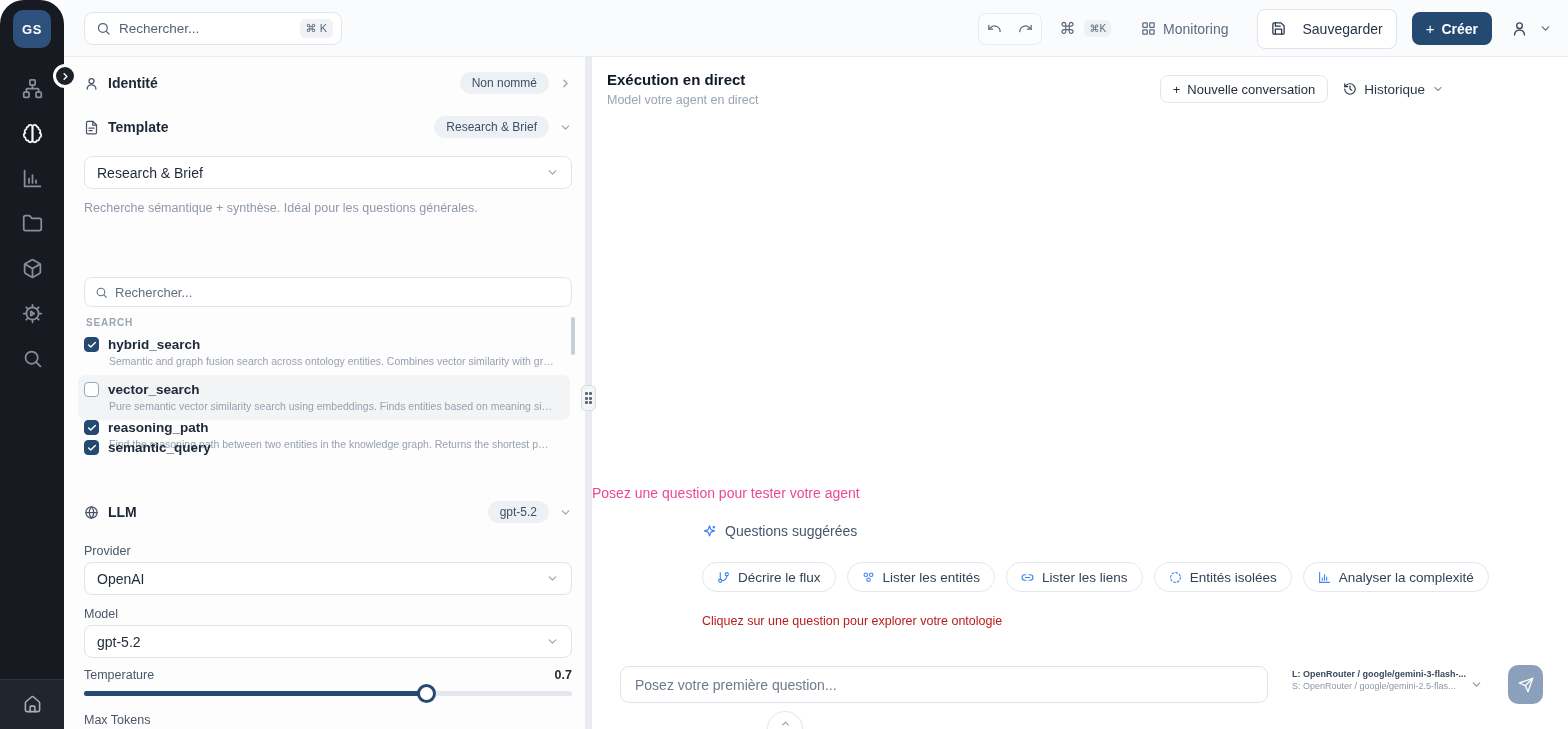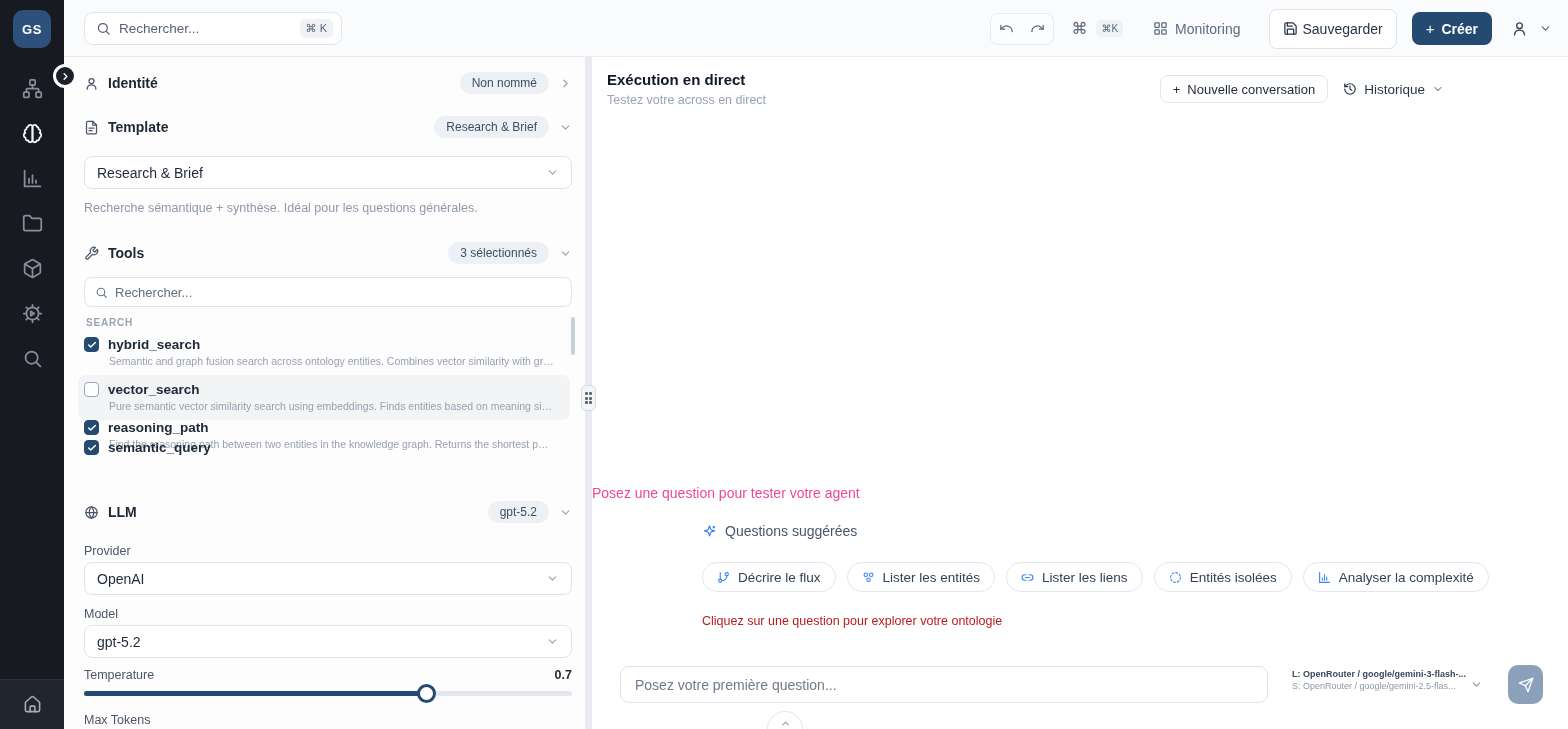--- a/index.html
+++ b/index.html
@@ -1,21 +1,21 @@
 <!DOCTYPE html>
 <html><head>
 <meta charset="utf-8">
 <style>
   * { margin:0; padding:0; box-sizing:border-box; }
   html,body { width:1568px; height:729px; }
   body { font-family:"Liberation Sans", sans-serif; background:#fff; position:relative; overflow:hidden; color:#18202c; }
   svg { display:block; }
 
   
-  .rail { position:absolute; left:0; top:0; width:64px; height:729px; background:#171a21; z-index:5; }
+  .rail { position:absolute; left:0; top:0; width:64px; height:729px; background:#171a21; z-index:5;border-radius:24px; }
   .rail-logo { width:38px; height:38px; margin:10px auto 0; background:#2e507d; border-radius:10px; color:#fff;
     font-size:13px; font-weight:bold; display:flex; align-items:center; justify-content:center; letter-spacing:.5px; }
   .rail-icons { margin-top:30px; display:flex; flex-direction:column; align-items:center; gap:24px; }
   .rail-ic { color:#878e9a; width:21px; height:21px; cursor:pointer; }
   .rail-ic.active { color:#f5f7fa; }
   .rail-bottom { position:absolute; left:0; bottom:0; width:64px; height:50px; background:#20252e; border-top:1px solid #2c313b;
     display:flex; align-items:center; justify-content:center; color:#a7aeb9; }
   .expand-btn { position:absolute; left:53px; top:64px; width:24px; height:24px; border-radius:50%;
     background:#1b212b; border:3px solid #fdfdfe; color:#fff; display:flex; align-items:center; justify-content:center; z-index:9; cursor:pointer; }
 
@@ -25,21 +25,21 @@
     border-radius:9px; display:flex; align-items:center; padding:0 8px 0 11px; gap:8px; }
   .searchbox input { border:0; outline:0; flex:1; font-size:13.5px; color:#414b5a; background:transparent; font-family:inherit; min-width:0; }
   .searchbox input::placeholder { color:#566274; }
   .kbd { background:#f0f2f6; border-radius:5px; font-size:11px; color:#5b6878; padding:3px 6px; white-space:nowrap; }
   .tb-right { position:absolute; right:16px; top:12px; height:33px; display:flex; align-items:center; }
   .undoredo { display:flex; border:1px solid #e7eaee; border-radius:8px; background:#fcfdfe; overflow:hidden; }
   .undoredo .ur-btn { width:31px; height:30px; display:flex; align-items:center; justify-content:center; color:#5b6878; cursor:pointer; }
   .cmd-sym { color:#5b6878; font-size:16px; margin-left:17px; }
   .cmdk-badge { margin-left:9px; background:#eef1f5; border-radius:5px; font-size:10px; color:#5b6878; padding:3px 5px; }
   .monitoring { display:flex; align-items:center; gap:7px; color:#5d6c80; font-size:14px; margin-left:30px; cursor:pointer; }
-  .btn-save { margin-left:29px; height:40px; display:flex; align-items:center; gap:4px; background:#fff; border:1px solid #e0e4e9;
+  .btn-save { margin-left:29px; height:40px; display:flex; align-items:center; gap:16px; background:#fff; border:1px solid #e0e4e9;
     border-radius:8px; padding:0 13px; font-size:14px; font-weight:500; color:#27344a; cursor:pointer; }
   .btn-create { margin-left:15px; height:33px; display:flex; align-items:center; gap:7px; background:#254a71; border:none;
     border-radius:8px; padding:0 14px; font-size:14px; font-weight:600; color:#fff; cursor:pointer; }
   .btn-create .plus { font-size:15px; font-weight:400; }
   .user-ic { margin-left:19px; color:#3f4c5c; cursor:pointer; }
   .tb-chev { margin-left:11px; color:#5b6878; cursor:pointer; }
 
   
   .panel { position:absolute; left:64px; top:57px; width:521px; height:672px; background:#fdfdfe; z-index:2; }
   .sec-row { position:absolute; left:20px; width:488px; display:flex; align-items:center; gap:9px; }
@@ -296,36 +296,20 @@
     <span>Research &amp; Brief</span>
     <span class="chev">
       <svg width="13" height="13" viewBox="0 0 24 24" fill="none" stroke="currentColor" stroke-width="2.2" stroke-linecap="round" stroke-linejoin="round">
           <polyline points="6 9 12 15 18 9"></polyline>
         </svg>
     </span>
   </div>
 
   <p class="desc-text" style="top:144px">Recherche sémantique + synthèse. Idéal pour les questions générales.</p>
 
-  <div class="sec-row" style="top:185px">
-    <span class="sec-ic">
-      <svg width="15" height="15" viewBox="0 0 24 24" fill="none" stroke="currentColor" stroke-width="2" stroke-linecap="round" stroke-linejoin="round">
-          <path d="M14.7 6.3a1 1 0 0 0 0 1.4l1.6 1.6a1 1 0 0 0 1.4 0l3.77-3.77a6 6 0 0 1-7.94 7.94l-6.91 6.91a2.12 2.12 0 0 1-3-3l6.91-6.91a6 6 0 0 1 7.94-7.94l-3.76 3.76z"></path>
-        </svg>
-    </span>
-    <span class="sec-title">Tools</span>
-    <span class="sec-right">
-      <span class="pill">3 sélectionnés</span>
-      <span class="sec-chev">
-        <svg width="13" height="13" viewBox="0 0 24 24" fill="none" stroke="currentColor" stroke-width="2.2" stroke-linecap="round" stroke-linejoin="round">
-            <polyline points="6 9 12 15 18 9"></polyline>
-          </svg>
-      </span>
-    </span>
-  </div>
 
   <div class="mini-search" style="top:220px">
     <span>
       <svg width="13" height="13" viewBox="0 0 24 24" fill="none" stroke="#61707f" stroke-width="2" stroke-linecap="round">
           <circle cx="11" cy="11" r="7"></circle>
           <path d="m21 21-4.3-4.3"></path>
         </svg>
     </span>
     <input placeholder="Rechercher..." style="">
   </div>
@@ -441,21 +425,21 @@
         <i></i>
         <i></i>
         <i></i>
         <i></i>
       </span>
   </div>
 </div>
 
 <section class="main">
   <h1 class="main-title">Exécution en direct</h1>
-  <div class="main-sub">Testez votre across en direct</div>
+  <div class="main-sub">Model votre agent en direct</div>
 
   <div class="main-actions">
     <button class="btn-newconv">
       <span>+</span>
       <span>Nouvelle conversation</span>
     </button>
     <button class="btn-history">
       <span>
         <svg width="14" height="14" viewBox="0 0 24 24" fill="none" stroke="currentColor" stroke-width="2" stroke-linecap="round" stroke-linejoin="round">
             <path d="M3 12a9 9 0 1 0 9-9 9.75 9.75 0 0 0-6.74 2.74L3 8"></path>

